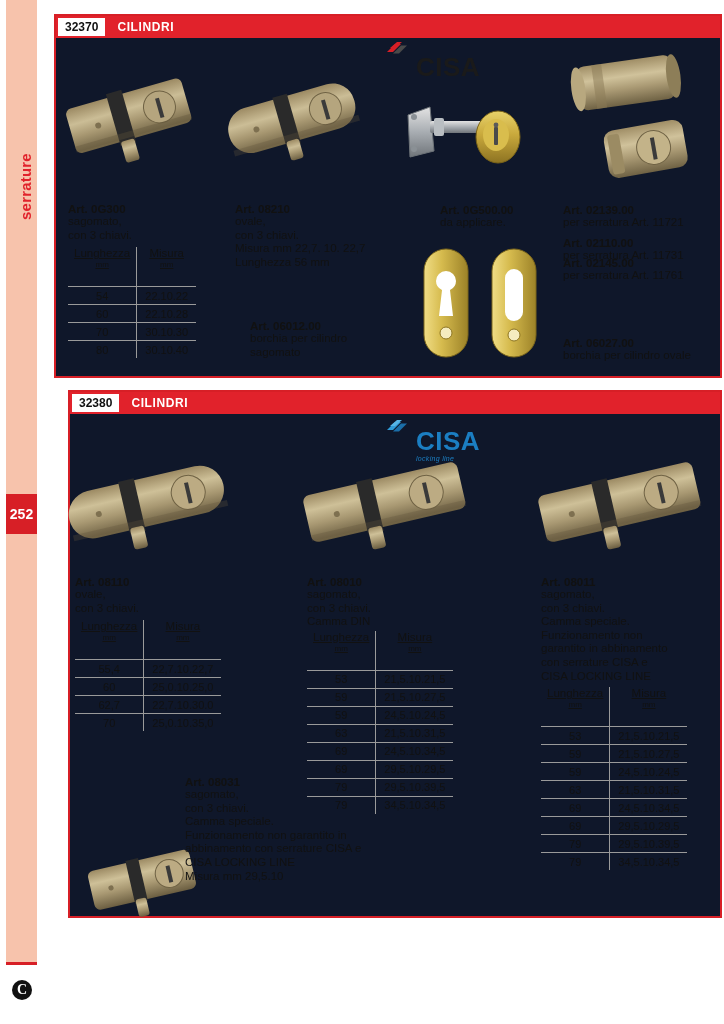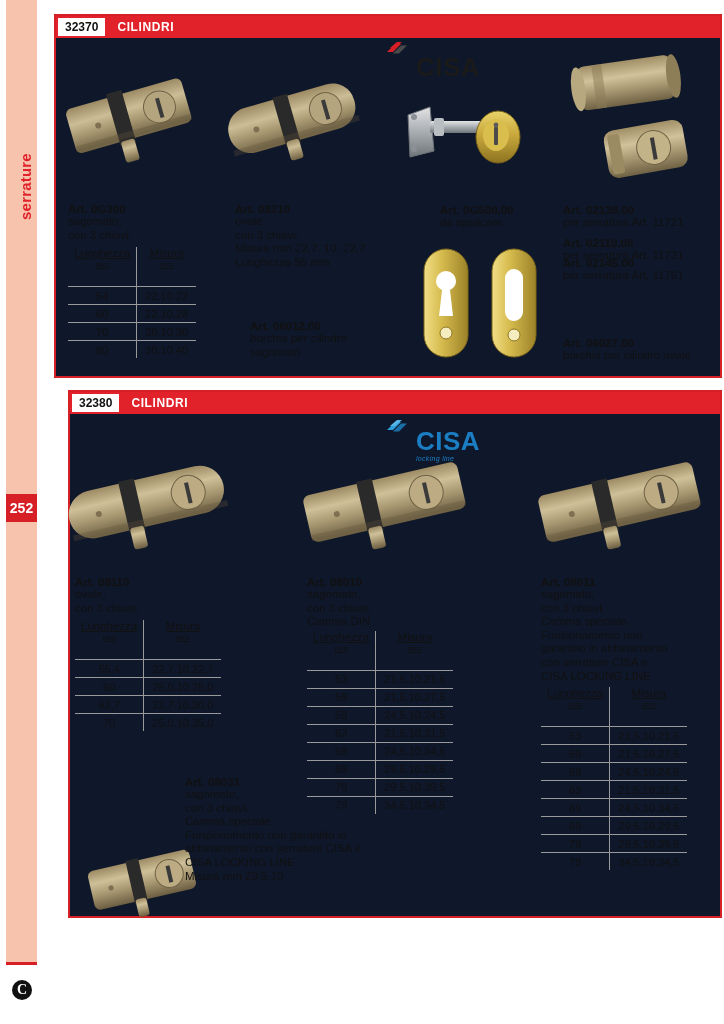--- a/index.html
+++ b/index.html
@@ -19,21 +19,21 @@
     background:#f7c3ac;
   }
   .side-band-label{
     position:absolute; left:-56px; top:178px;
     width:150px; text-align:center;
     transform:rotate(-90deg);
     color:#e1222b; font-weight:bold; font-size:15px;
     letter-spacing:.2px;
   }
   .page-badge{
-    position:absolute; left:6px; top:494px; width:31px; height:28px;
+    position:absolute; left:6px; top:494px; width:31px; height:40px;
     background:#d71f26; color:#fff; font-weight:bold; font-size:14px;
     display:flex; align-items:center; justify-content:center;
   }
   .side-rule{
     position:absolute; left:6px; top:962px; width:31px; height:3px;
     background:#d71f26;
   }
   .corner-logo{
     position:absolute; left:12px; top:980px;
     width:20px; height:20px; border-radius:50%;

